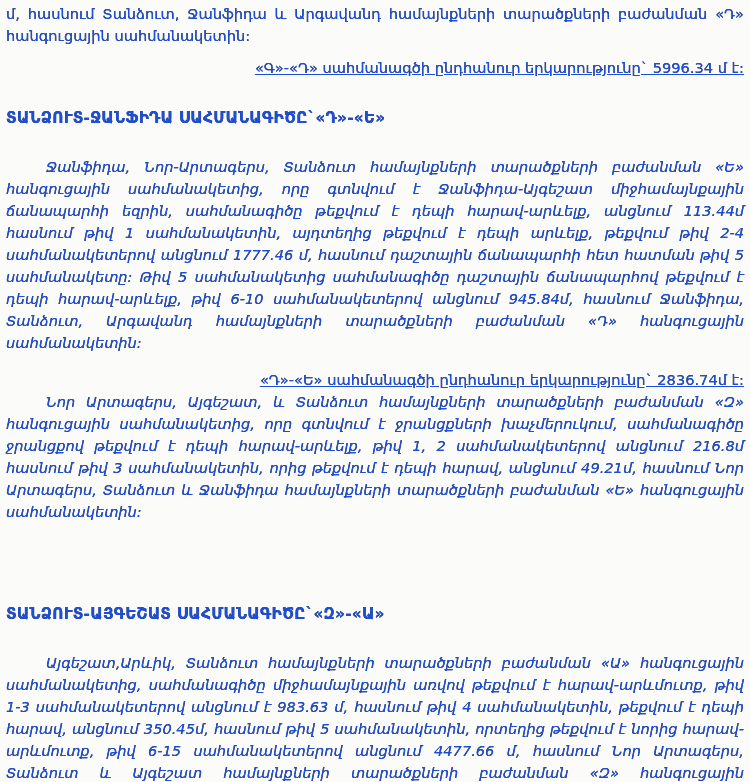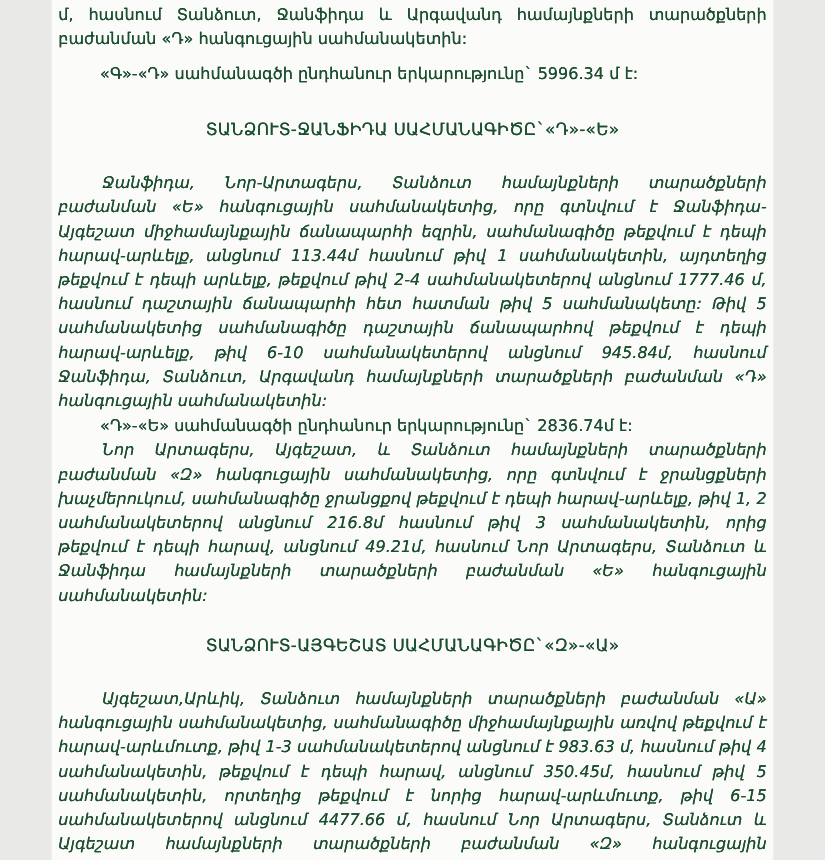--- a/index.html
+++ b/index.html
@@ -2,58 +2,59 @@
 <html lang="hy"><head>
 <meta charset="utf-8">
 <style>
   html, body {
     margin: 0;
     padding: 0;
     background: #e9e9e7;
   }
   .scan-page {
     position: relative;
-    width: 656px;
+    width: 750px;
     height: 782px;
     box-sizing: border-box;
     margin: 0 auto;
     padding: 3px 6px 0 6px;
     background: #fbfbf9;
-    color: #14532d;
+    color: #1d4ed8;
     font-family: "DejaVu Sans", sans-serif;
     font-size: 14.6px;
     line-height: 22px;
     overflow: hidden;
     text-shadow: 0 0 0.55px rgba(20,20,20,0.85);
   }
   .para {
     margin: 0;
     text-align: justify;
   }
   .para.indent-first {
     text-indent: 40px;
     font-style: italic;
   }
   .total-line {
     margin: 10px 0 0 0;
     text-indent: 38px;
-    text-align: left;
+    text-align: right;
+    text-decoration: underline;
   }
   .total-line.tight {
-    margin-top: 1px;
+    margin-top: 15px;
   }
   .section-heading {
     margin: 28px 0 27px 0;
-    text-align: center;
-    font-weight: normal;
+    text-align: left;
+    font-weight: bold;
     font-size: 15.4px;
     letter-spacing: 0.2px;
   }
   .section-heading.extra-gap {
-    margin-top: 23px;
+    margin-top: 80px;
   }
 </style>
 </head>
 <body>
 
 <div class="scan-page">
 
   <p class="para">մ,  հասնում Տանձուտ, Ջանֆիդա և Արգավանդ համայնքների տարածքների բաժանման «Դ» հանգուցային սահմանակետին:</p>
 
   <p class="total-line">«Գ»-«Դ» սահմանագծի ընդհանուր երկարությունը`  5996.34 մ է:</p>

